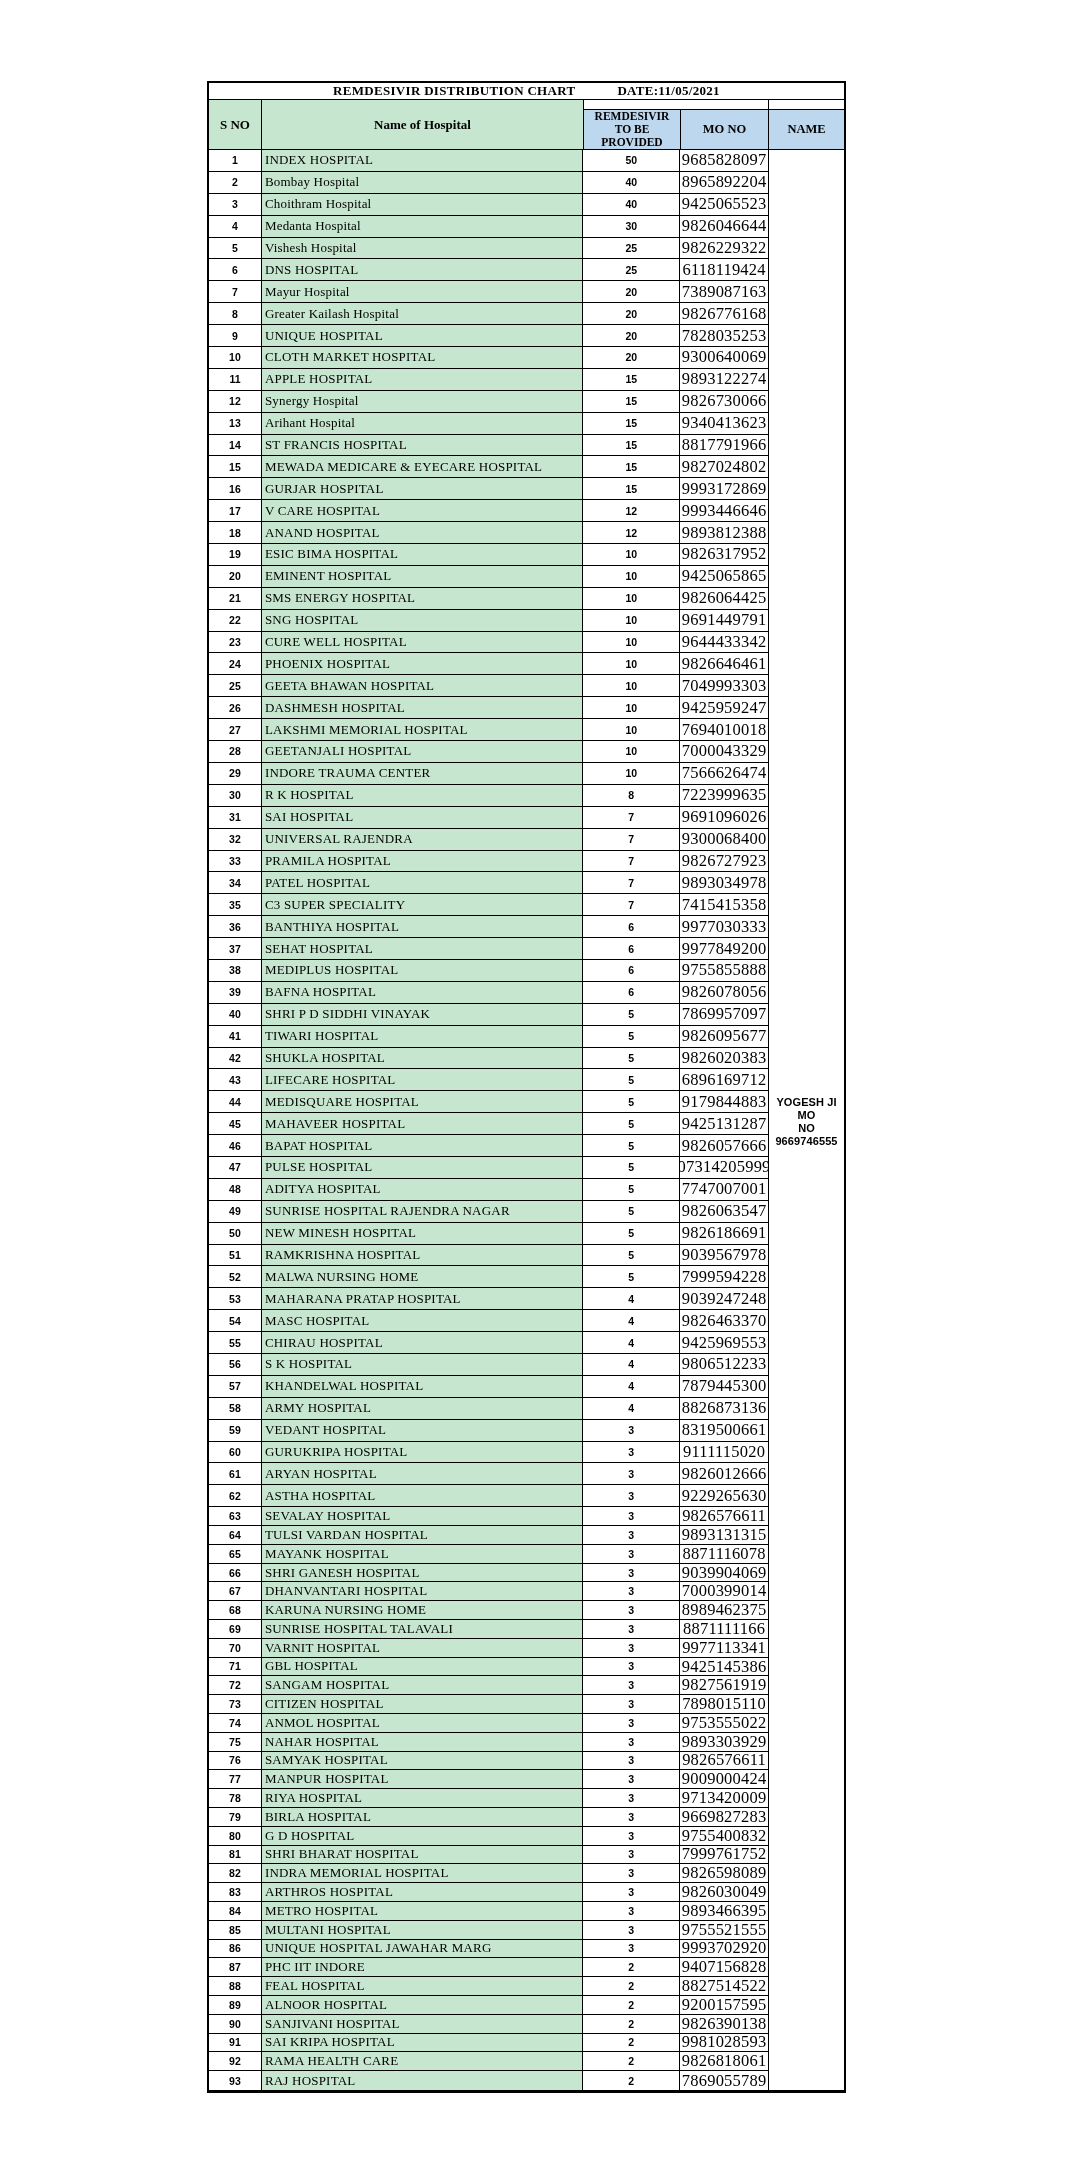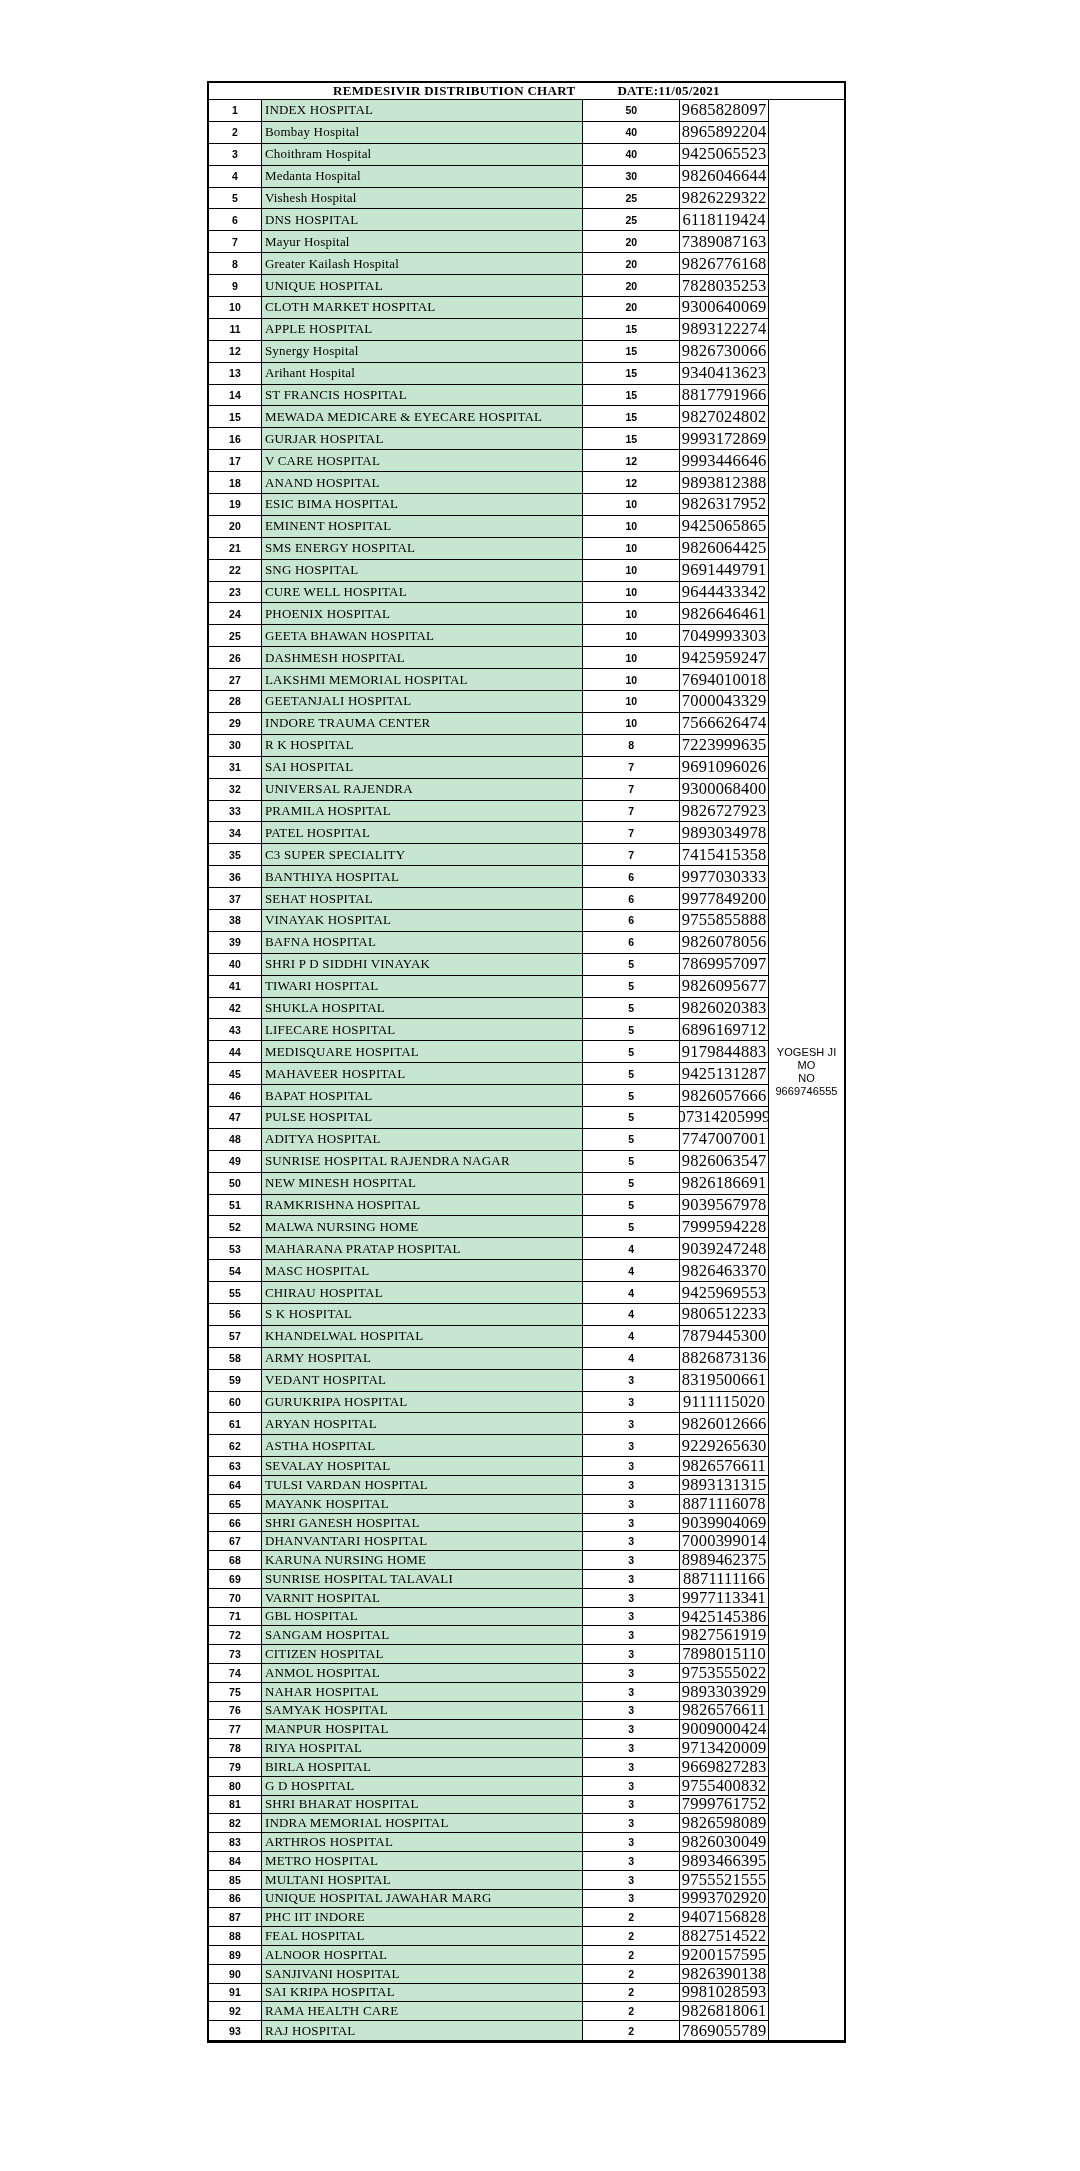--- a/index.html
+++ b/index.html
@@ -55,40 +55,55 @@
          font-family:"Liberation Sans","DejaVu Sans",sans-serif;font-size:10.5px;font-weight:700;}
   .c-hosp{width:322px;border-right:1px solid var(--border);background:var(--green);
           padding-left:3px;font-size:13px;letter-spacing:.2px;}
   .c-qty{width:97px;border-right:1px solid var(--border);justify-content:center;
          font-family:"Liberation Sans","DejaVu Sans",sans-serif;font-size:10.5px;font-weight:700;}
   .c-mo{width:88px;justify-content:center;font-size:16.5px;letter-spacing:.2px;}
   .name-col{width:75px;position:relative;background:#fff;}
   .note{
     position:absolute;top:946px;left:0;right:0;text-align:center;
     font-family:"Liberation Sans","DejaVu Sans",sans-serif;
-    font-size:11px;line-height:13px;font-weight:400;letter-spacing:.1px;
+    font-size:11px;line-height:13px;font-weight:700;letter-spacing:.1px;
   }
   
   .total-row{height:16px;display:flex;font-family:"Liberation Sans","DejaVu Sans",sans-serif;
              font-size:11px;font-weight:700;}
   .t-label{width:375px;border-right:1px solid var(--border);display:flex;align-items:center;justify-content:center;}
   .t-value{width:97px;border-right:1px solid var(--border);display:flex;align-items:center;justify-content:center;}
   .t-mo{width:88px;border-right:1px solid var(--border);}
   .t-name{width:75px;}
 </style>
 </head>
 <body>
 
 <div class="tbl">
 
   <div class="title-row">
     <span>REMDESIVIR  DISTRIBUTION  CHART</span>
     <span>DATE:11/05/2021</span>
   </div>
 
+  <div class="head-wrap">
+    <div class="hc green h-sno">S NO</div>
+    <div class="hc green h-hosp">Name of Hospital</div>
+    <div class="right-head">
+      <div class="empty-strip">
+        <div class="es-left"></div>
+        <div class="es-right"></div>
+      </div>
+      <div class="blue-heads">
+        <div class="hc blue h-qty">REMDESIVIR TO BE PROVIDED</div>
+        <div class="hc blue h-mo">MO NO</div>
+        <div class="hc blue h-name">NAME</div>
+      </div>
+    </div>
+  </div>
 
   <div class="data-wrap">
     <div class="rows-left">
         <div class="drow h-tall">
           <div class="cell c-sno">1</div>
           <div class="cell c-hosp">INDEX HOSPITAL</div>
           <div class="cell c-qty">50</div>
           <div class="cell c-mo">9685828097</div>
         </div>
         <div class="drow h-tall">
@@ -302,21 +317,21 @@
           <div class="cell c-mo">9977030333</div>
         </div>
         <div class="drow h-tall">
           <div class="cell c-sno">37</div>
           <div class="cell c-hosp">SEHAT HOSPITAL</div>
           <div class="cell c-qty">6</div>
           <div class="cell c-mo">9977849200</div>
         </div>
         <div class="drow h-tall">
           <div class="cell c-sno">38</div>
-          <div class="cell c-hosp">VINAYAK HOSPITAL</div>
+          <div class="cell c-hosp">MEDIPLUS HOSPITAL</div>
           <div class="cell c-qty">6</div>
           <div class="cell c-mo">9755855888</div>
         </div>
         <div class="drow h-tall">
           <div class="cell c-sno">39</div>
           <div class="cell c-hosp">BAFNA HOSPITAL</div>
           <div class="cell c-qty">6</div>
           <div class="cell c-mo">9826078056</div>
         </div>
         <div class="drow h-tall">

